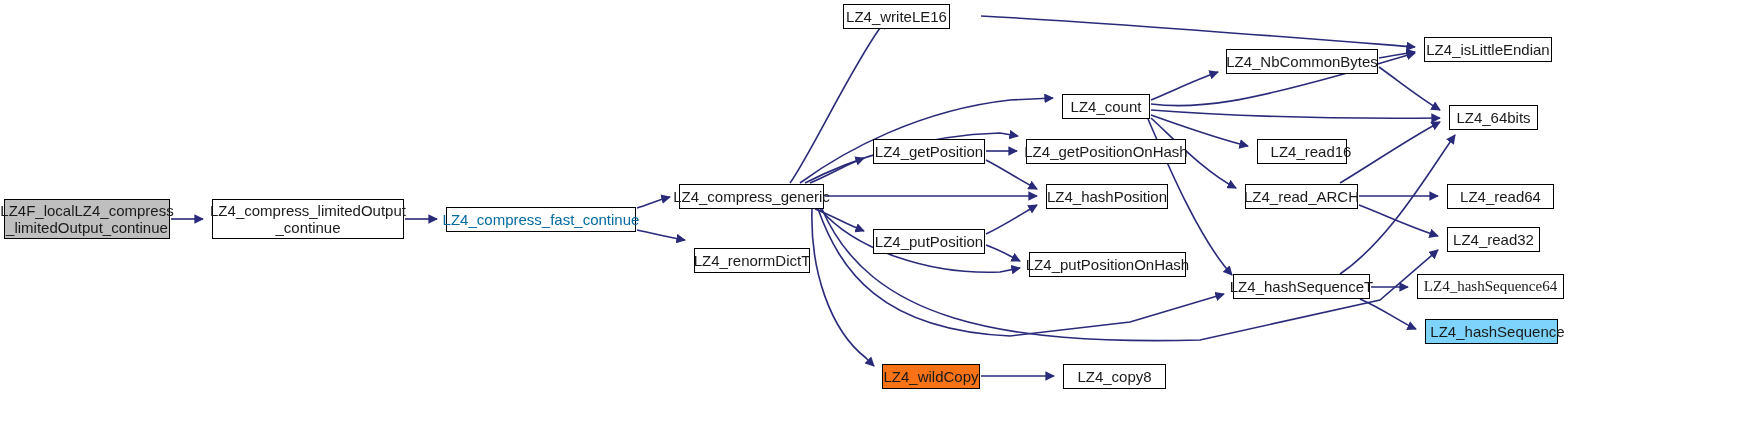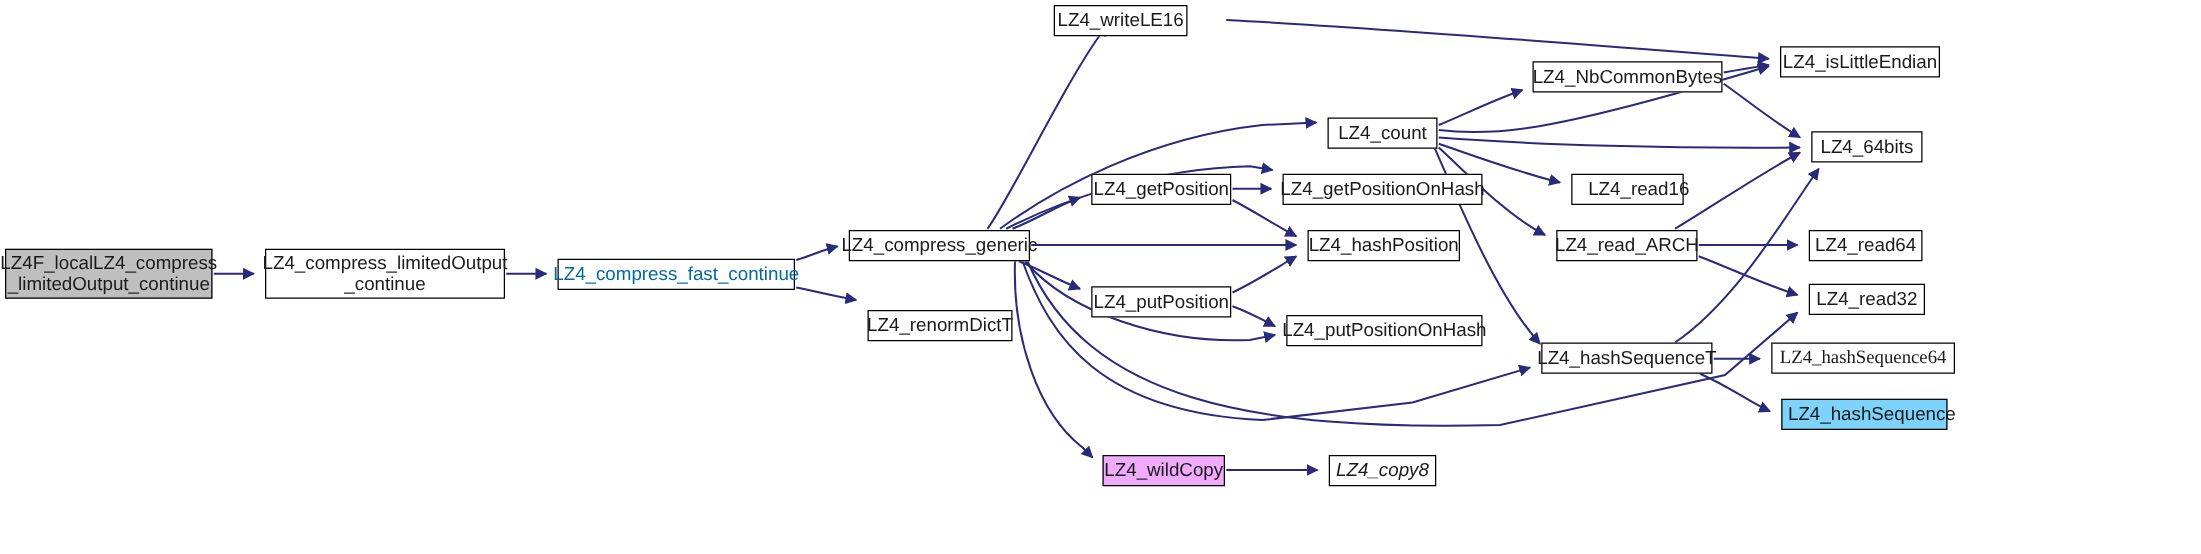--- a/index.html
+++ b/index.html
@@ -92,33 +92,33 @@
       </g>
   </svg>
   <div id="node-layer">
       <div class="node root" style="left: 4px; top: 199px; width: 166px; height: 40px; background: rgb(191, 191, 191); border-color: rgb(0, 0, 0); color: rgb(26, 26, 26);">LZ4F_localLZ4_compress
 _limitedOutput_continue</div>
       <div class="node" style="left: 212px; top: 199px; width: 192px; height: 40px; background: rgb(255, 255, 255); border-color: rgb(0, 0, 0); color: rgb(26, 26, 26);">LZ4_compress_limitedOutput
 _continue</div>
       <div class="node" style="left: 446px; top: 207px; width: 190px; height: 25px; background: rgb(255, 255, 255); border-color: rgb(0, 0, 0); color: #0369a1;">LZ4_compress_fast_continue</div>
       <div class="node" style="left: 679px; top: 184px; width: 145px; height: 25px; background: rgb(255, 255, 255); border-color: rgb(0, 0, 0); color: rgb(26, 26, 26);">LZ4_compress_generic</div>
       <div class="node" style="left: 694px; top: 229px; width: 116px; height: 25px; background: rgb(255, 255, 255); border-color: rgb(0, 0, 0); color: rgb(26, 26, 26); margin-top: 19px;">LZ4_renormDictT</div>
-      <div class="node" style="left: 882px; top: 364px; width: 98px; height: 25px; background: #f0abfc; border-color: rgb(0, 0, 0); color: rgb(26, 26, 26);">LZ4_wildCopy</div>
+      <div class="node" style="left: 882px; top: 364px; width: 98px; height: 25px; background: #f97316; border-color: rgb(0, 0, 0); color: rgb(26, 26, 26);">LZ4_wildCopy</div>
       <div class="node" style="left: 843px; top: 4px; width: 107px; height: 25px; background: rgb(255, 255, 255); border-color: rgb(0, 0, 0); color: rgb(26, 26, 26);">LZ4_writeLE16</div>
       <div class="node" style="left: 873px; top: 139px; width: 112px; height: 25px; background: rgb(255, 255, 255); border-color: rgb(0, 0, 0); color: rgb(26, 26, 26);">LZ4_getPosition</div>
       <div class="node" style="left: 873px; top: 229px; width: 112px; height: 25px; background: rgb(255, 255, 255); border-color: rgb(0, 0, 0); color: rgb(26, 26, 26);">LZ4_putPosition</div>
-      <div class="node" style="left: 1063px; top: 364px; width: 86px; height: 25px; background: rgb(255, 255, 255); border-color: rgb(0, 0, 0); color: rgb(26, 26, 26); font-style: italic;">LZ4_copy8</div>
+      <div class="node" style="left: 1063px; top: 364px; width: 103px; height: 25px; background: rgb(255, 255, 255); border-color: rgb(0, 0, 0); color: rgb(26, 26, 26);">LZ4_copy8</div>
       <div class="node" style="left: 1026px; top: 139px; width: 160px; height: 25px; background: rgb(255, 255, 255); border-color: rgb(0, 0, 0); color: rgb(26, 26, 26);">LZ4_getPositionOnHash</div>
       <div class="node" style="left: 1029px; top: 252px; width: 157px; height: 25px; background: rgb(255, 255, 255); border-color: rgb(0, 0, 0); color: rgb(26, 26, 26);">LZ4_putPositionOnHash</div>
       <div class="node" style="left: 1046px; top: 184px; width: 122px; height: 25px; background: rgb(255, 255, 255); border-color: rgb(0, 0, 0); color: rgb(26, 26, 26);">LZ4_hashPosition</div>
       <div class="node" style="left: 1062px; top: 94px; width: 88px; height: 25px; background: rgb(255, 255, 255); border-color: rgb(0, 0, 0); color: rgb(26, 26, 26);">LZ4_count</div>
       <div class="node" style="left: 1226px; top: 49px; width: 152px; height: 25px; background: rgb(255, 255, 255); border-color: rgb(0, 0, 0); color: rgb(26, 26, 26);">LZ4_NbCommonBytes</div>
       <div class="node" style="left: 1257px; top: 139px; width: 90px; height: 25px; background: rgb(255, 255, 255); border-color: rgb(0, 0, 0); color: rgb(26, 26, 26); padding-left: 18px;">LZ4_read16</div>
       <div class="node" style="left: 1245px; top: 184px; width: 113px; height: 25px; background: rgb(255, 255, 255); border-color: rgb(0, 0, 0); color: rgb(26, 26, 26);">LZ4_read_ARCH</div>
       <div class="node" style="left: 1233px; top: 274px; width: 137px; height: 25px; background: rgb(255, 255, 255); border-color: rgb(0, 0, 0); color: rgb(26, 26, 26);">LZ4_hashSequenceT</div>
       <div class="node" style="left: 1424px; top: 37px; width: 128px; height: 25px; background: rgb(255, 255, 255); border-color: rgb(0, 0, 0); color: rgb(26, 26, 26);">LZ4_isLittleEndian</div>
       <div class="node" style="left: 1449px; top: 105px; width: 89px; height: 25px; background: rgb(255, 255, 255); border-color: rgb(0, 0, 0); color: rgb(26, 26, 26);">LZ4_64bits</div>
-      <div class="node" style="left: 1447px; top: 184px; width: 91px; height: 25px; background: rgb(255, 255, 255); border-color: rgb(0, 0, 0); color: rgb(26, 26, 26);">LZ4_read64</div>
+      <div class="node" style="left: 1447px; top: 184px; width: 107px; height: 25px; background: rgb(255, 255, 255); border-color: rgb(0, 0, 0); color: rgb(26, 26, 26);">LZ4_read64</div>
       <div class="node" style="left: 1447px; top: 227px; width: 93px; height: 25px; background: rgb(255, 255, 255); border-color: rgb(0, 0, 0); color: rgb(26, 26, 26);">LZ4_read32</div>
       <div class="node" style="left: 1417px; top: 274px; width: 147px; height: 25px; background: rgb(255, 255, 255); border-color: rgb(0, 0, 0); color: rgb(26, 26, 26); font-family: Liberation Serif, serif;">LZ4_hashSequence64</div>
       <div class="node" style="left: 1425px; top: 319px; width: 133px; height: 25px; background: #7dd3fc; border-color: rgb(0, 0, 0); color: rgb(26, 26, 26); padding-left: 12px;">LZ4_hashSequence</div>
     </div>
 </div>
 
 </body></html>

